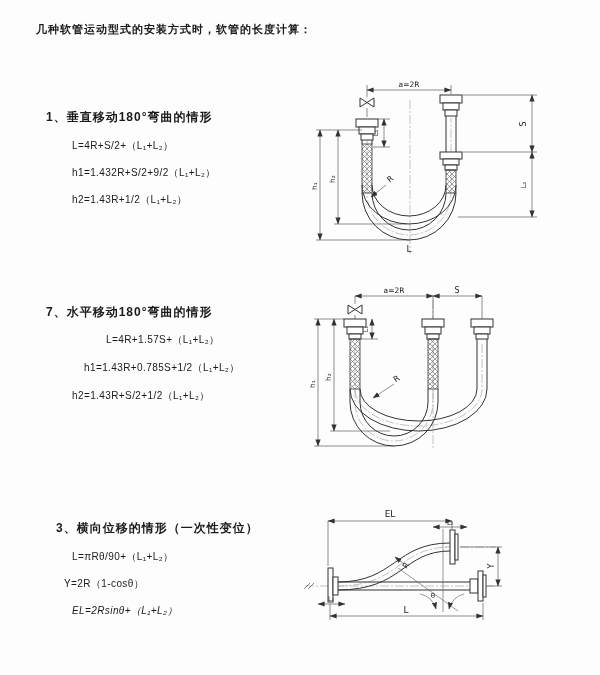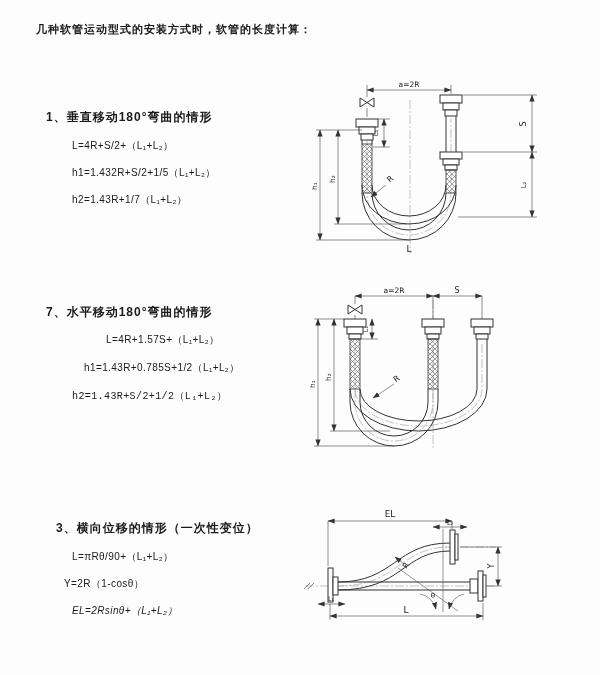--- a/index.html
+++ b/index.html
@@ -27,27 +27,27 @@
     font-family:"DejaVu Sans","Liberation Sans",sans-serif;
   }
 </style>
 </head>
 <body>
 
 <div class="abs doc-title">几种软管运动型式的安装方式时，软管的长度计算：</div>
 
 <div class="abs sec-heading" style="left:46px;top:109px;">1、垂直移动180°弯曲的情形</div>
 <div class="abs formula" style="left:72px;top:139px;">L=4R+S/2+（L₁+L₂）</div>
-<div class="abs formula" style="left:72px;top:166px;">h1=1.432R+S/2+1/5（L₁+L₂）</div>
-<div class="abs formula" style="left:72px;top:193px;">h2=1.43R+1/7（L₁+L₂）</div>
+<div class="abs formula" style="left:72px;top:166px;">h1=1.432R+S/2+9/2（L₁+L₂）</div>
+<div class="abs formula" style="left:72px;top:193px;">h2=1.43R+1/2（L₁+L₂）</div>
 
 <div class="abs sec-heading" style="left:46px;top:304px;">7、水平移动180°弯曲的情形</div>
 <div class="abs formula" style="left:72px;top:333px;margin-left:34px;">L=4R+1.57S+（L₁+L₂）</div>
 <div class="abs formula" style="left:84px;top:361px;">h1=1.43R+0.785S+1/2（L₁+L₂）</div>
-<div class="abs formula" style="left:72px;top:389px;font-family:Liberation Mono, monospace;">h2=1.43R+S/2+1/2（L₁+L₂）</div>
+<div class="abs formula" style="left:72px;top:389px;">h2=1.43R+S/2+1/2（L₁+L₂）</div>
 
 <div class="abs sec-heading" style="left:46px;top:520px;margin-left:10px;">3、横向位移的情形（一次性变位）</div>
 <div class="abs formula" style="left:72px;top:550px;">L=πRθ/90+（L₁+L₂）</div>
 <div class="abs formula" style="left:64px;top:577px;">Y=2R（1-cosθ）</div>
 <div class="abs formula" style="left:72px;top:604px;font-style:italic;">EL=2Rsinθ+（L₁+L₂）</div>
 
 <svg class="abs" style="left:312px;top:74px;" width="280" height="185" viewBox="0 0 280 185">
   <defs>
     <marker id="arr" markerWidth="8" markerHeight="8" refX="6.6" refY="4" orient="auto-start-reverse" markerUnits="userSpaceOnUse">
       <path d="M0,1.4 L7,4 L0,6.6 Z" fill="#333"></path>

